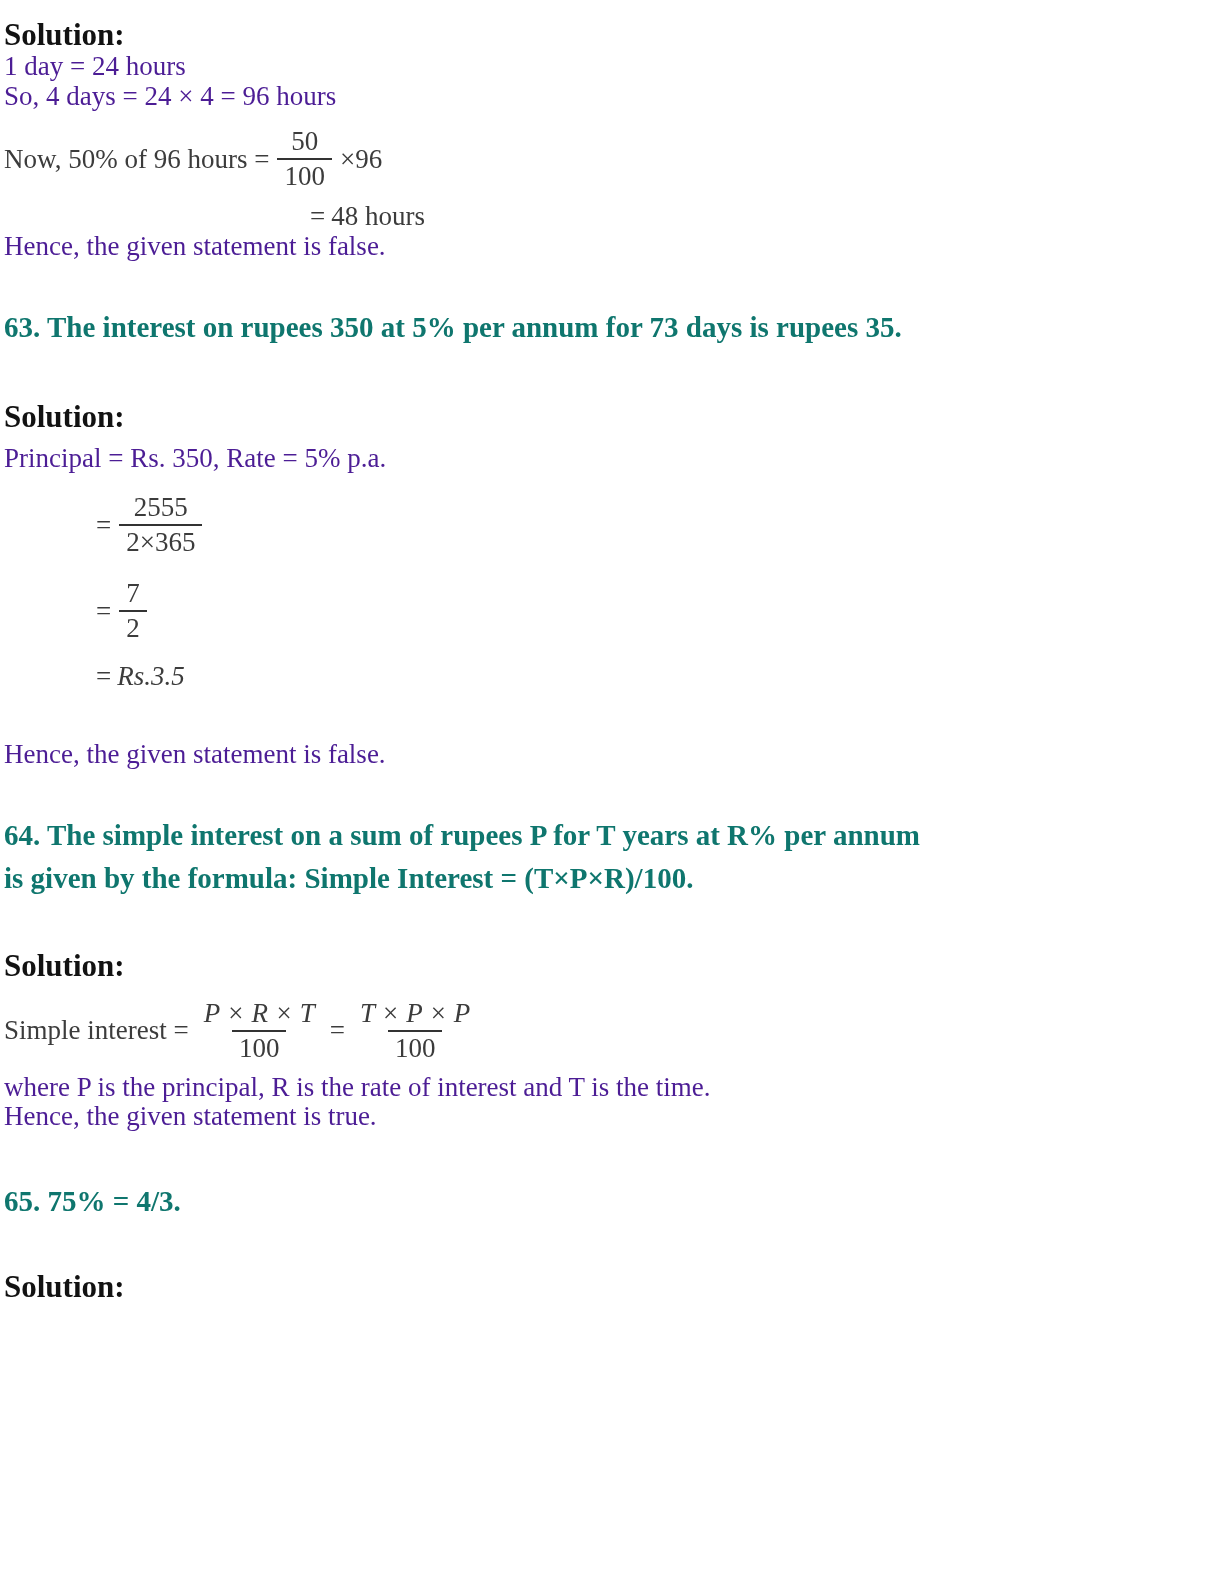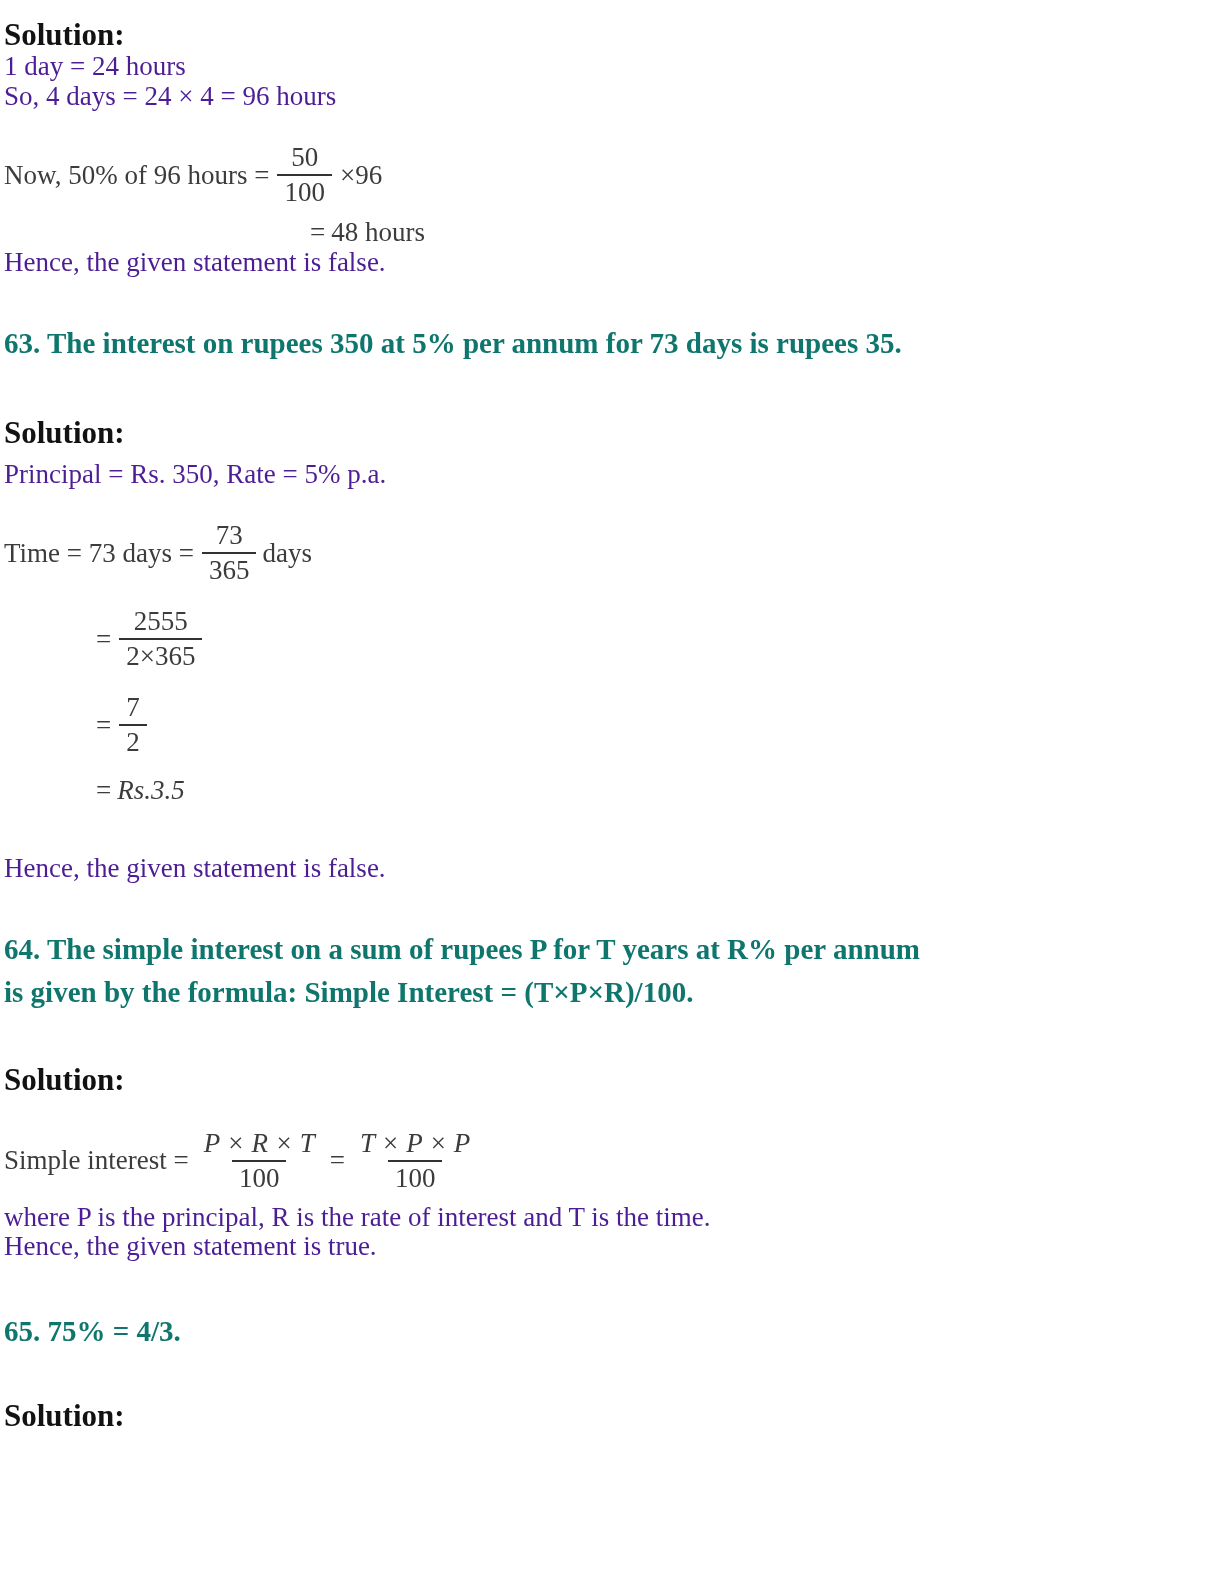--- a/index.html
+++ b/index.html
@@ -52,21 +52,21 @@
     margin: 0 8px;
     text-align: center;
   }
   .frac .num { padding: 0 7px; display: block; }
   .frac .den { padding: 0 7px; display: block; border-top: 2px solid #333333; }
   .ital { font-style: italic; }
   .gap6  { margin-left: 6px; }
   
   .mt-line   { margin-top: 12px; }
   .mt-para   { margin-top: 46px; }
-  .mt-eq     { margin-top: 30px; }
+  .mt-eq     { margin-top: 14px; }
   .mt-step   { margin-top: 18px; }
   .ind-result { margin-left: 306px; margin-top: 8px; }
   .ind-chain  { margin-left: 92px; }
 </style>
 </head>
 <body>
 
 <div class="page">
 
   <h2 class="h-solution">Solution:</h2>
@@ -90,28 +90,20 @@
   </div>
 
   <p class="body-line mt-para">Hence, the given statement is false.</p>
 
   <h2 class="h-problem" style="margin-top:44px;">63. The interest on rupees 350 at 5% per annum for 73 days is rupees 35.</h2>
 
   <h2 class="h-solution" style="margin-top:50px;">Solution:</h2>
 
   <p class="body-line" style="margin-top:10px;">Principal = Rs. 350, Rate = 5% p.a.</p>
 
-  <div class="eq mt-eq">
-    <span class="piece">Time = 73 days =</span>
-    <span class="frac">
-      <span class="num">73</span>
-      <span class="den">365</span>
-    </span>
-    <span class="piece" style="margin-left:-2px;">days</span>
-  </div>
 
 
   <div class="eq mt-step ind-chain">
     <span class="piece">=</span>
     <span class="frac">
       <span class="num">2555</span>
       <span class="den">2×365</span>
     </span>
   </div>
 

